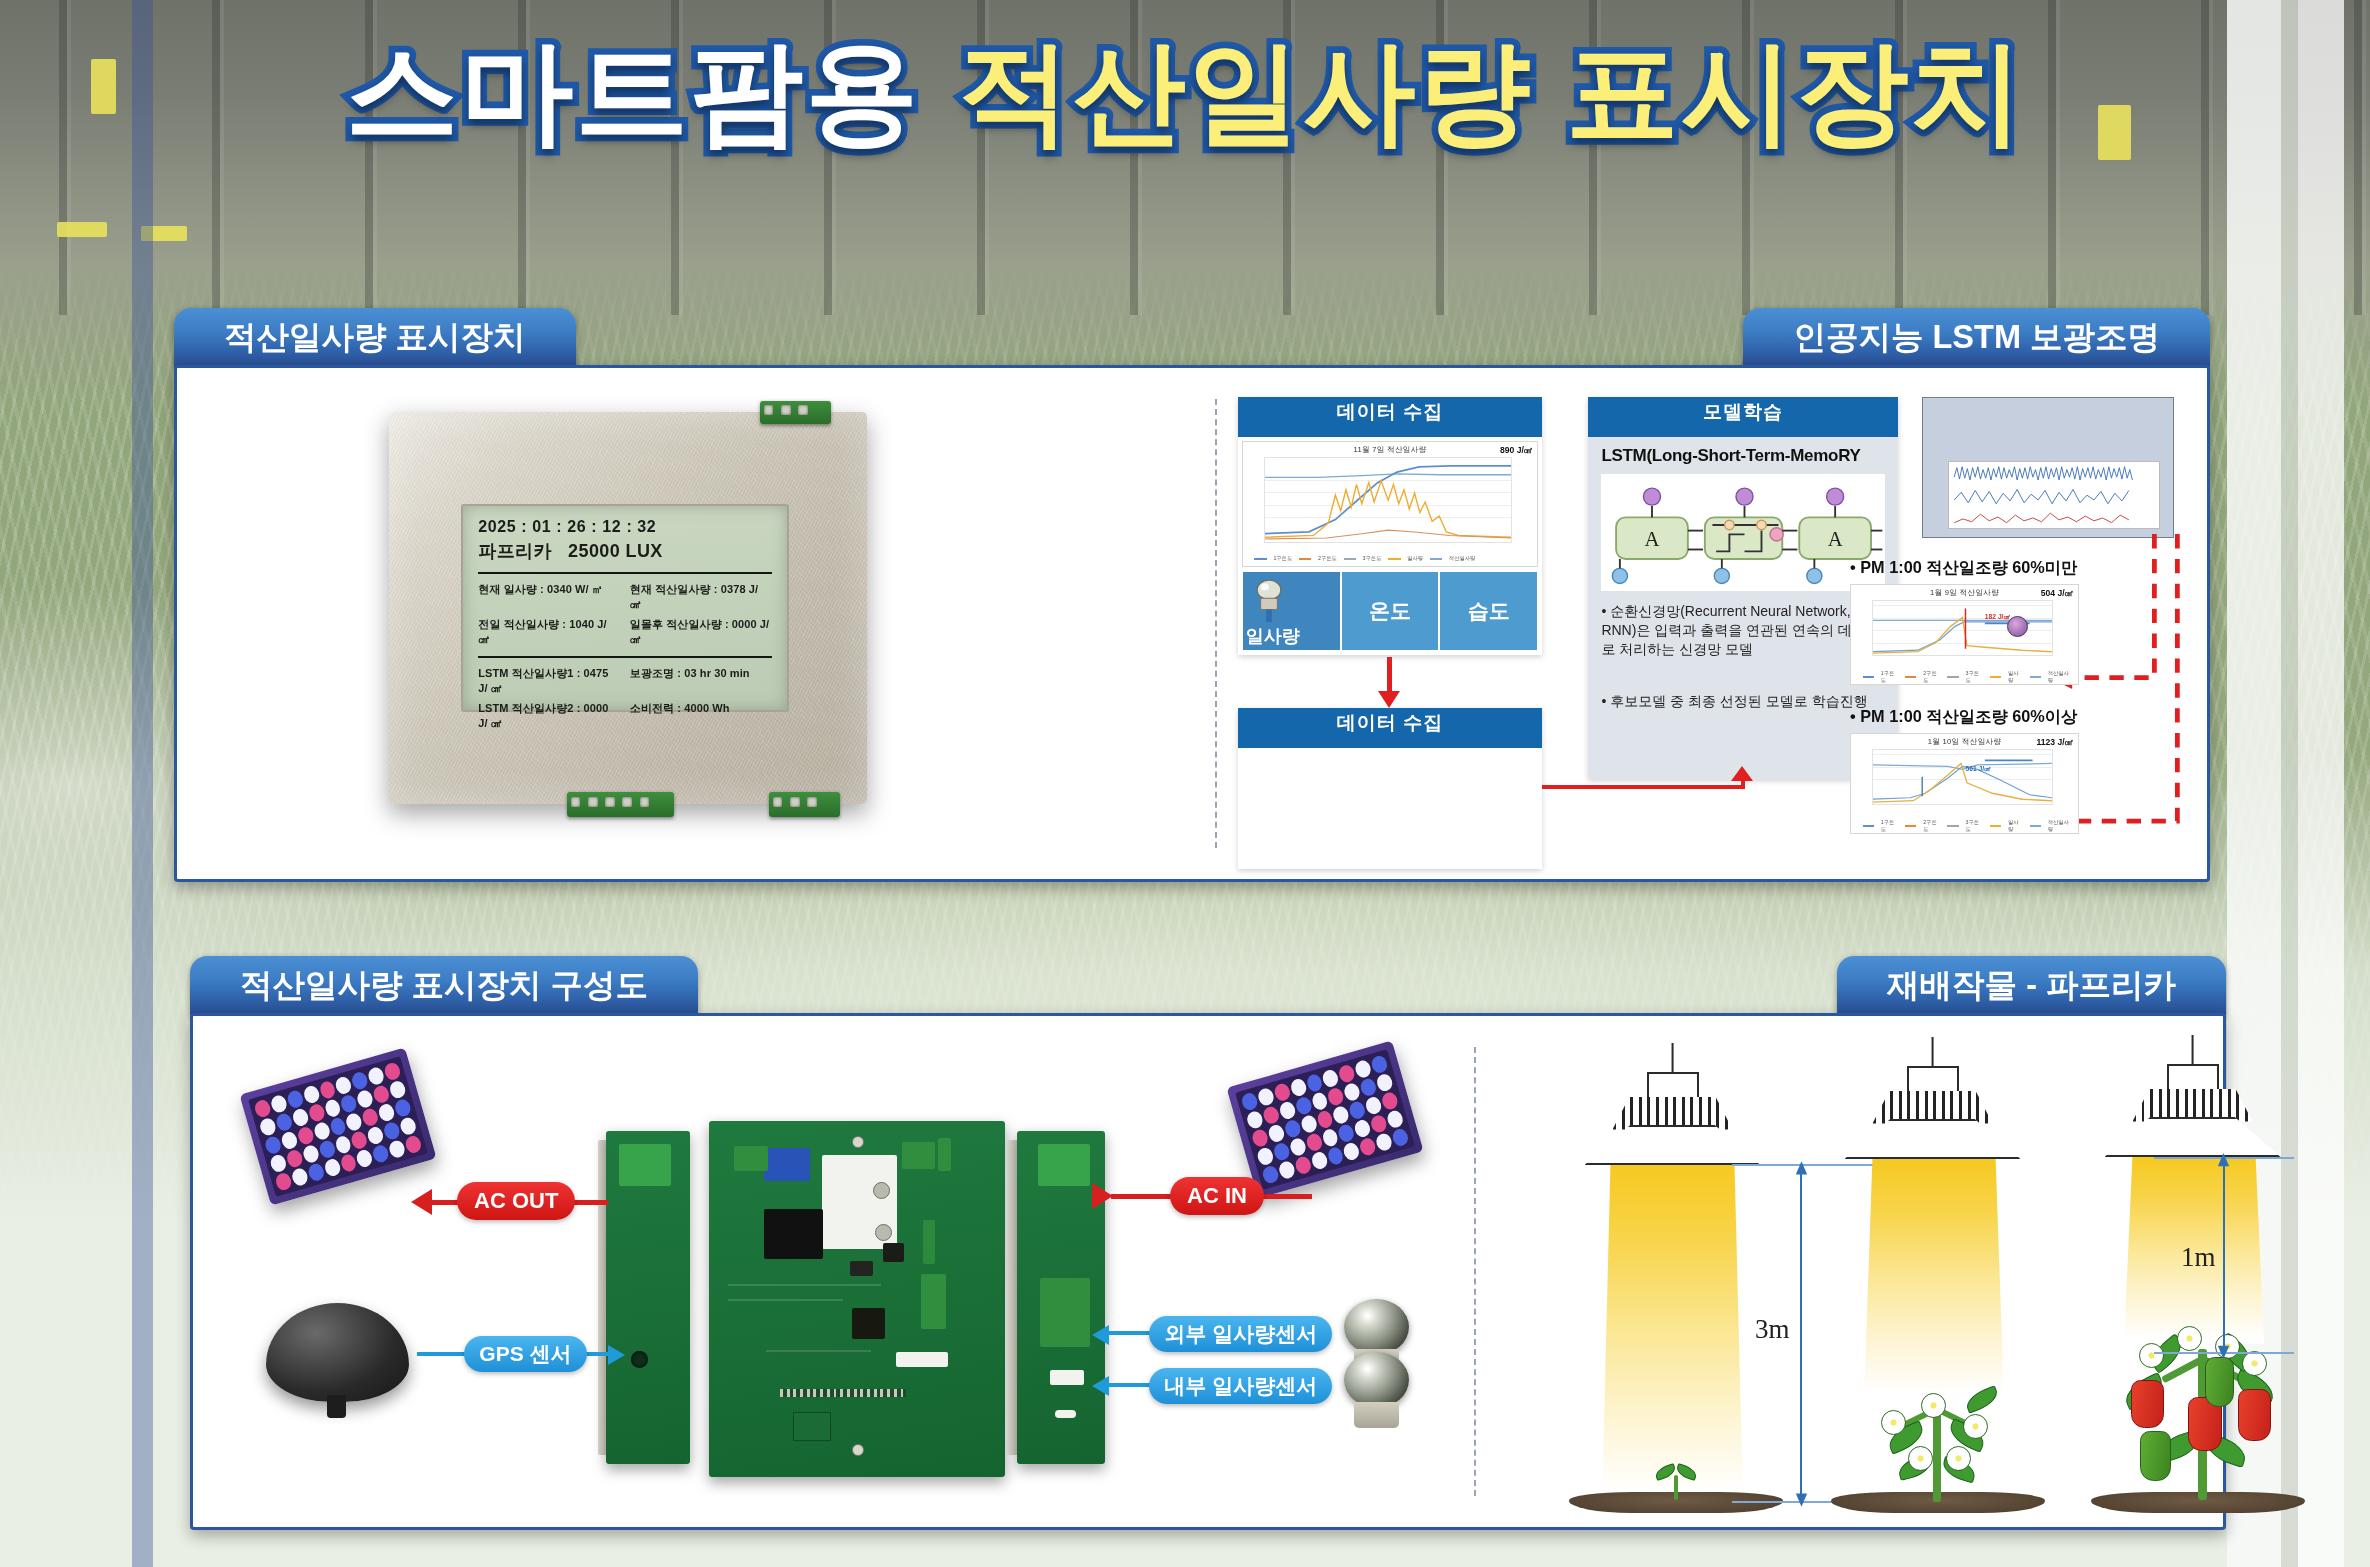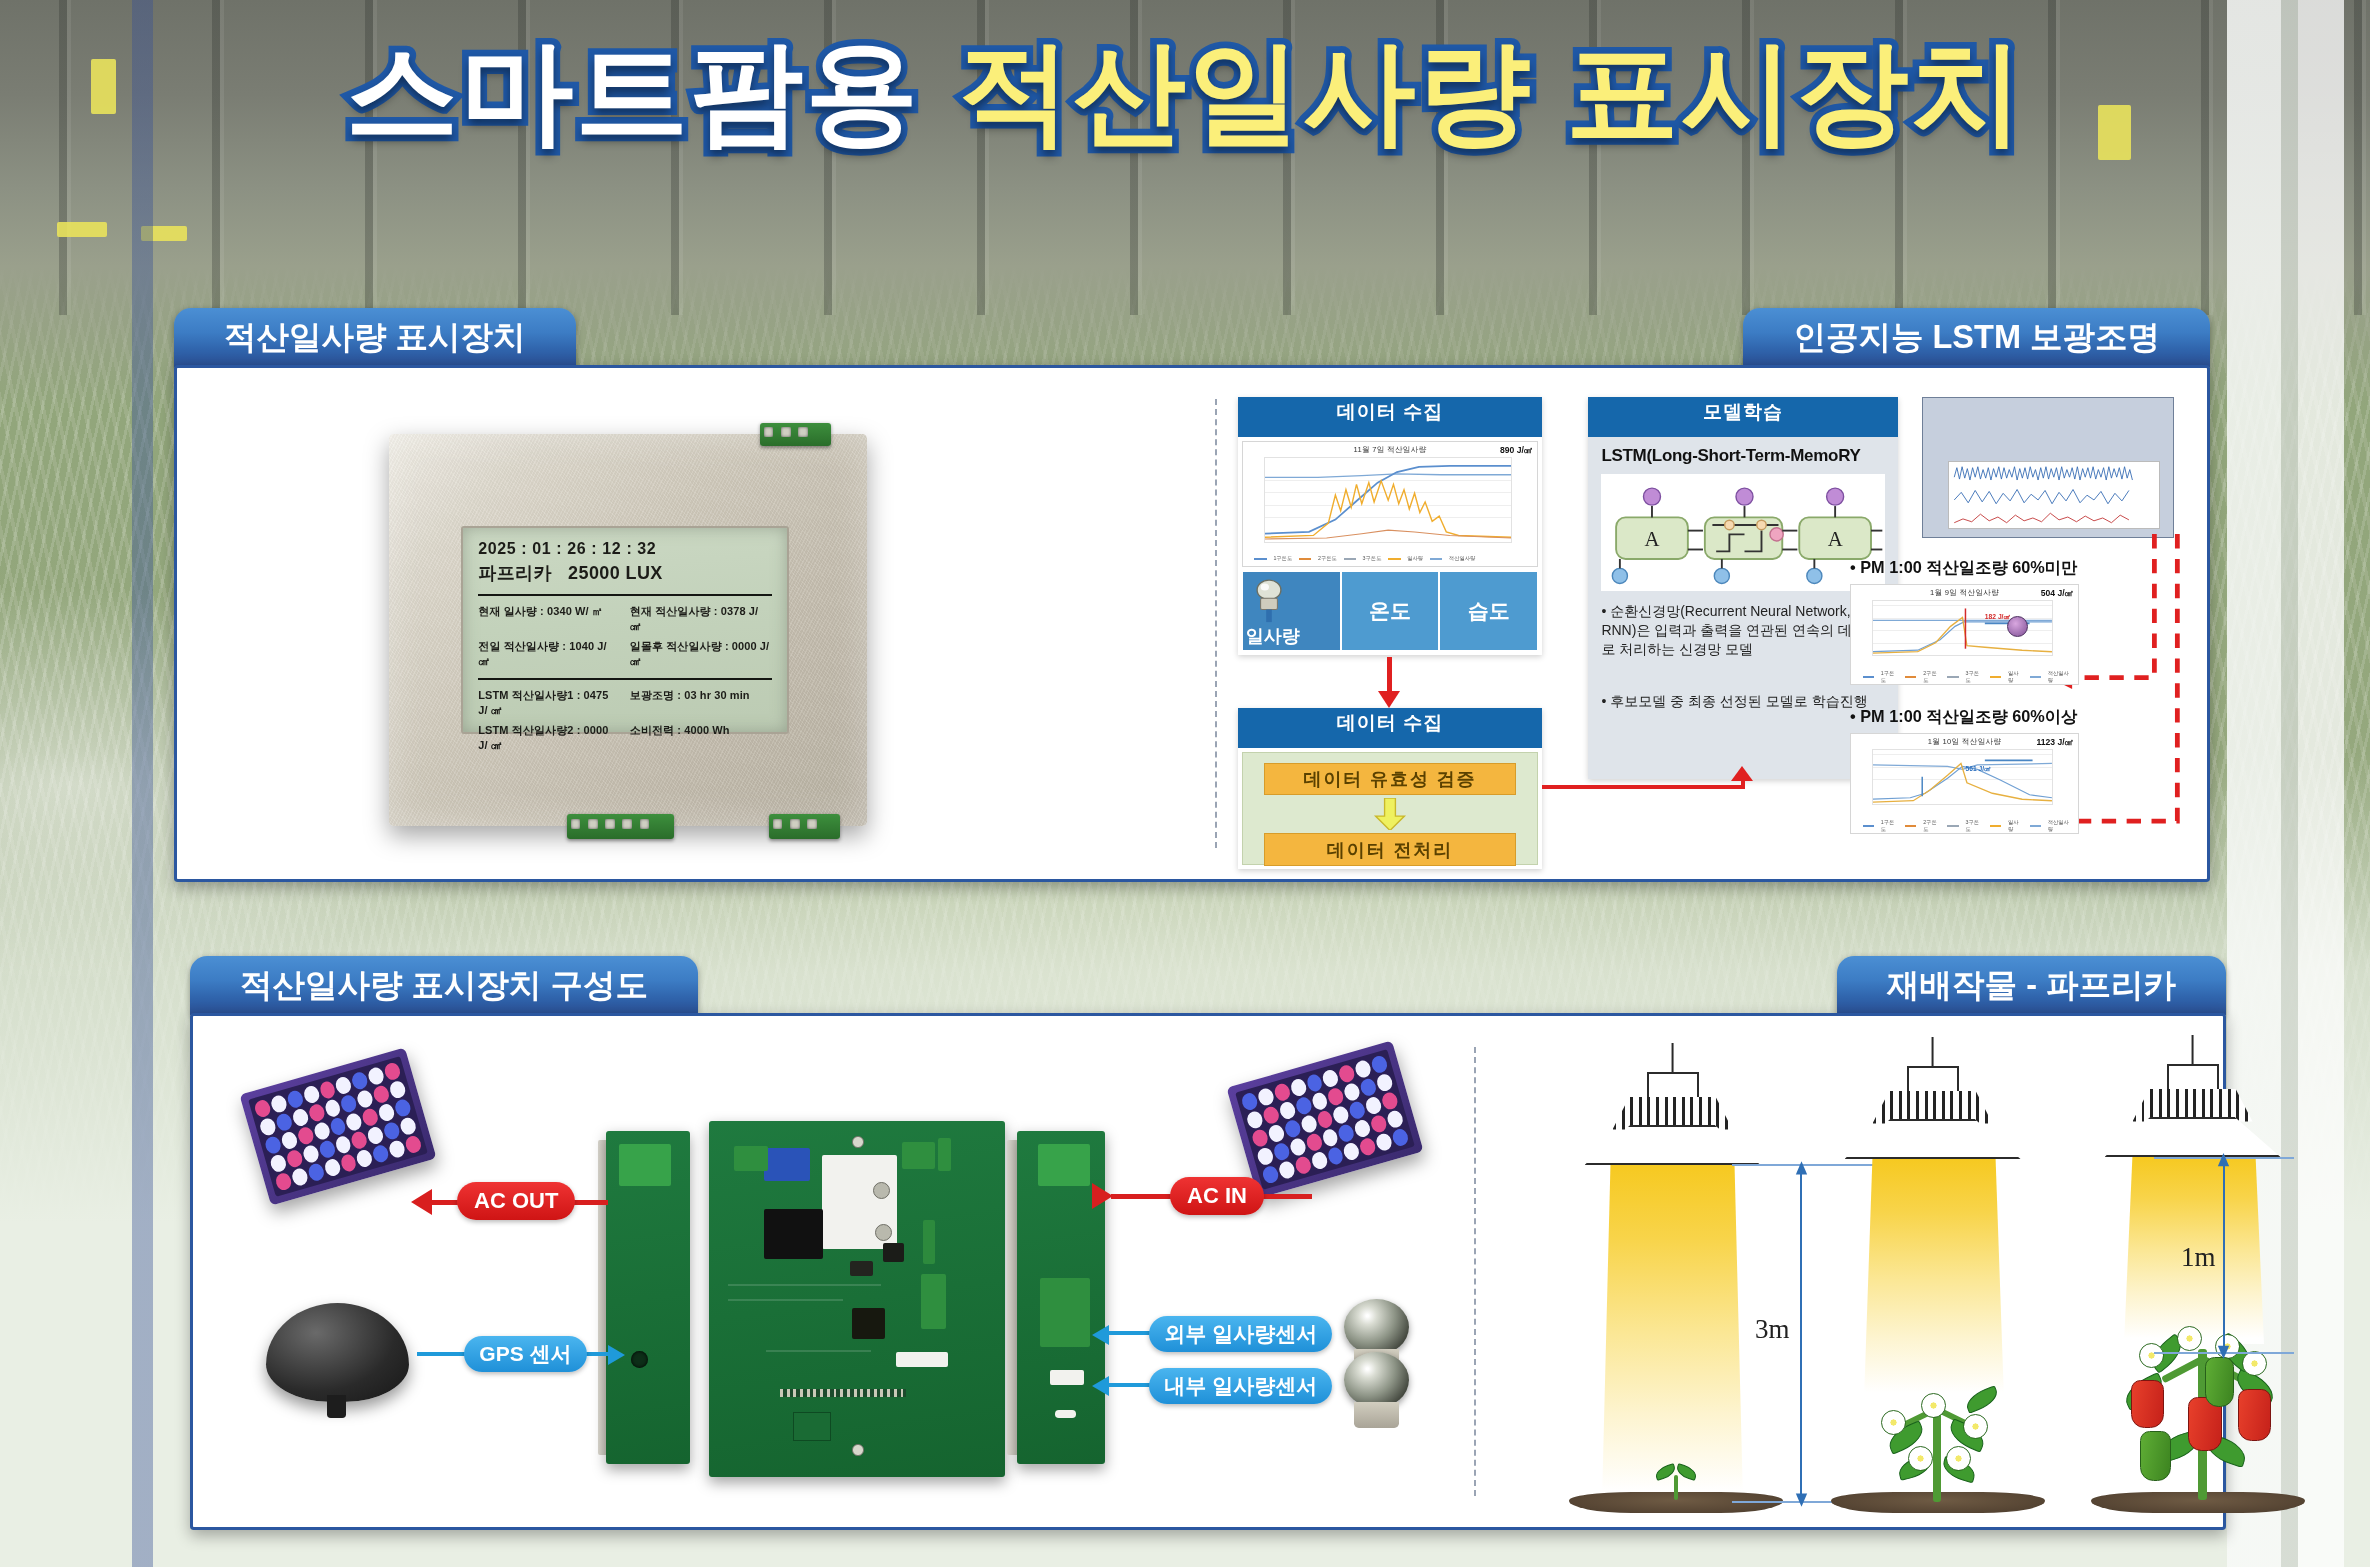--- a/index.html
+++ b/index.html
@@ -97,21 +97,21 @@
     position:absolute; top:6%; bottom:6%;
     border-left:2.9px dashed #9aa4b4;
   }
 
   
   #panel-top{ left:174px; top:308px; width:2036px; height:574px; }
   #panel-bottom{ left:190px; top:956px; width:2036px; height:574px; }
 
   
   #device{
-    position:absolute; left:212px; top:66px; width:478px; height:392px;
+    position:absolute; left:212px; top:44px; width:478px; height:392px;
     background:
       linear-gradient(135deg,#efece4 0%,#ddd8cc 18%,#cfc9bb 42%,#c4bdae 68%,#b8b1a2 100%);
     border-radius:4.8px;
     box-shadow:0 9.6px 25px rgba(0,0,0,.35), inset 0 0 38px rgba(255,255,255,.35);
     text-decoration:underline;
   }
   #device::before{ 
     content:""; position:absolute; inset:0; border-radius:4.8px; opacity:.35;
     background:
       repeating-linear-gradient(117deg, rgba(255,255,255,.30) 0 1px, rgba(0,0,0,.05) 1px 2.9px),
@@ -332,27 +332,20 @@
           <div class="sensor-cell">온도</div>
           <div class="sensor-cell">습도</div>
         </div>
       </div>
 
       <div class="redline" style="left:149px; top:266px; width:4.8px; height:38px;"></div>
       <div class="arrow" style="left:140px; top:300px; border-left:11.5px solid transparent; border-right:11.5px solid transparent; border-top:17px solid #e02020;"></div>
 
       <div class="mini-card" style="left:0; top:317px; width:304px; height:161px; box-shadow:0 1.9px 5.7px rgba(0,0,0,.18);">
         <div class="mini-hdr" style="height:40px;">데이터 수집</div>
-        <div class="greenpanel" style="position:absolute; left:3.8px; right:3.8px; top:44px; bottom:3.8px; padding:9.6px 21px;">
-          <div class="yellow-box" style="height:32.5px;">데이터 유효성 검증</div>
-          <svg viewBox="0 0 40 36" style="display:block; margin:2.9px auto; width:38px; height:32.5px;">
-            <polygon points="14,0 26,0 26,20 36,20 20,36 4,20 14,20" fill="#eff15f" stroke="#c9b82b" stroke-width="1.5"></polygon>
-          </svg>
-          <div class="yellow-box" style="height:32.5px;">데이터 전처리</div>
-        </div>
       </div>
 
       <div class="mini-card" style="left:350px; top:5.7px; width:310px; height:382px; background:#dfe4ea; box-shadow:0 1.9px 5.7px rgba(0,0,0,.18);">
         <div class="mini-hdr" style="height:40px;">모델학습</div>
         <div style="padding:9.6px 13.4px 7.6px;">
           <div style="font-size:17px; font-weight:700; color:#111; letter-spacing:-0.3px;">LSTM(Long-Short-Term-MemoRY</div>
           <div style="background:#fff; margin-top:7.6px; height:117px; position:relative;">
             <svg viewBox="0 0 300 120" style="width:100%; height:100%;">
               <rect x="16" y="44" width="76" height="44" rx="10" fill="#dbe8c8" stroke="#8aa96a" stroke-width="2"></rect>
               <rect x="110" y="44" width="82" height="44" rx="10" fill="#dbe8c8" stroke="#8aa96a" stroke-width="2"></rect>

